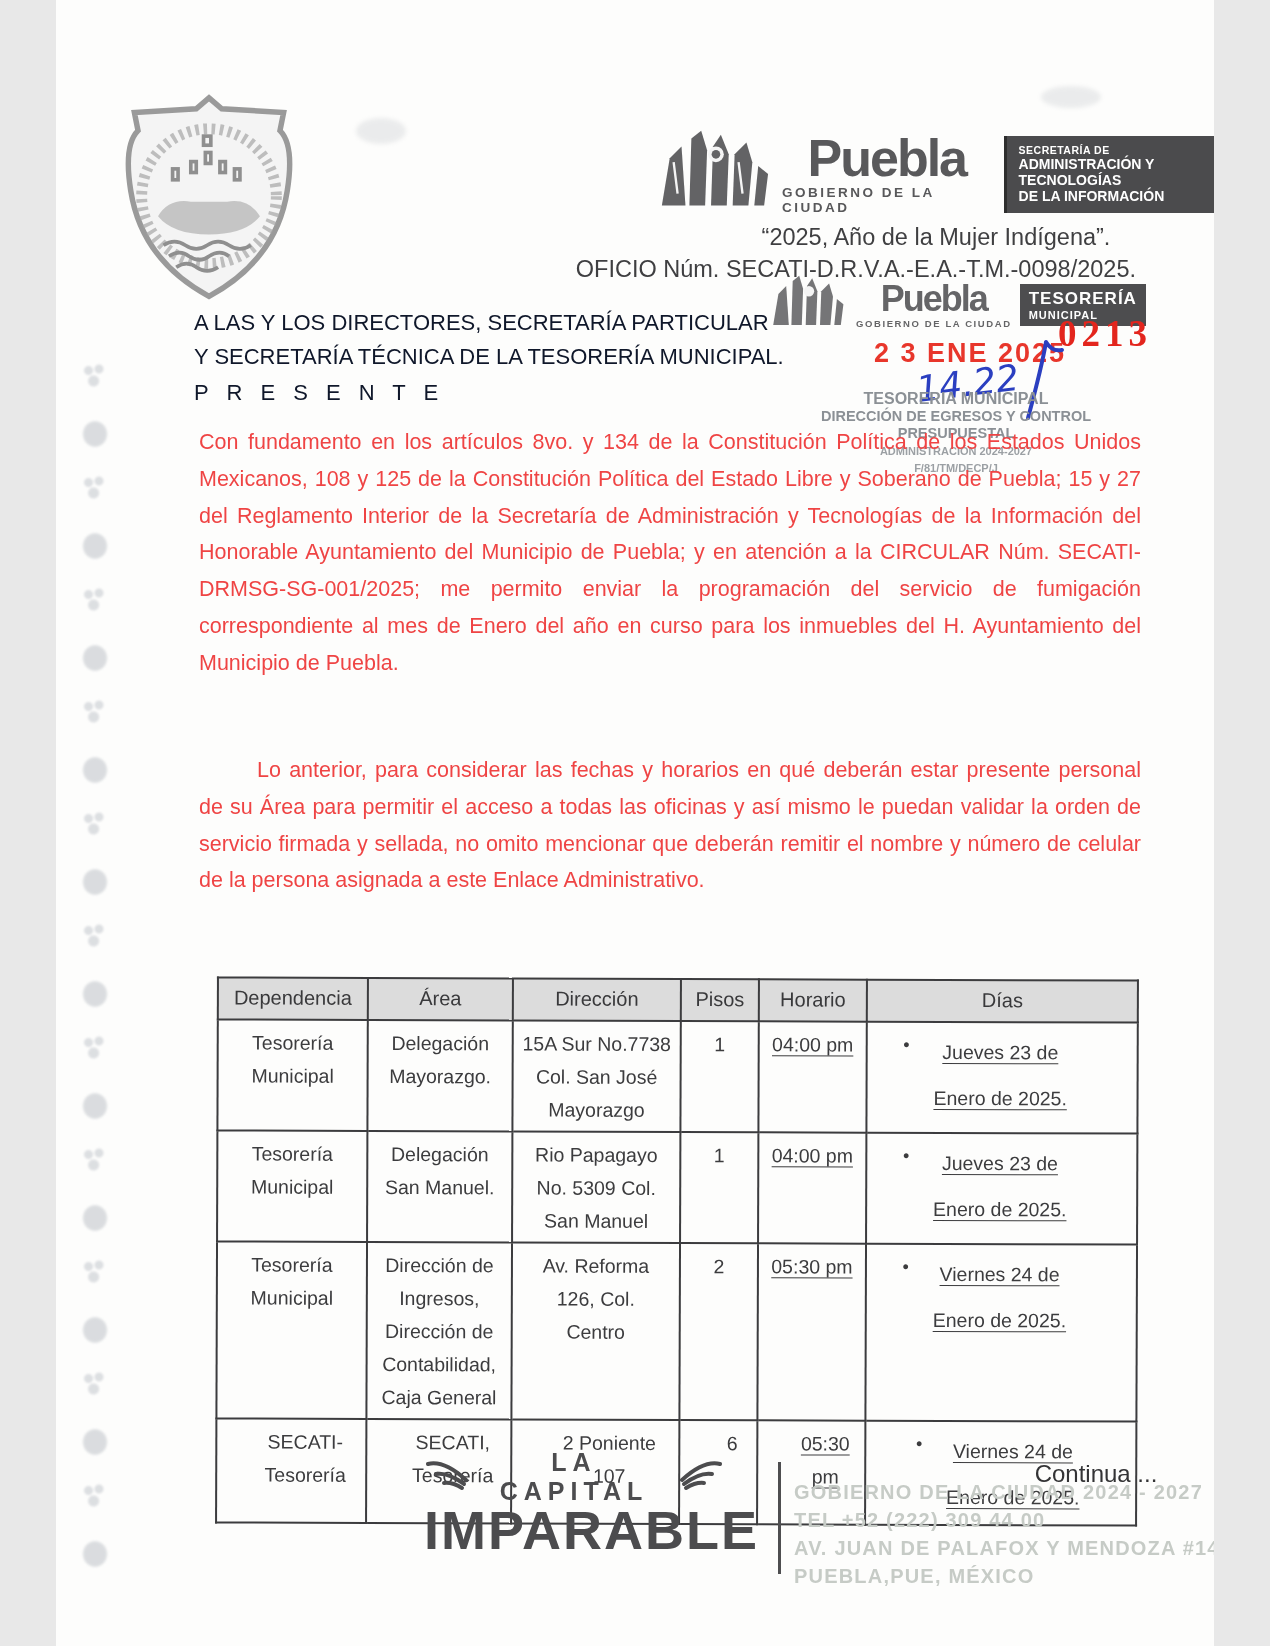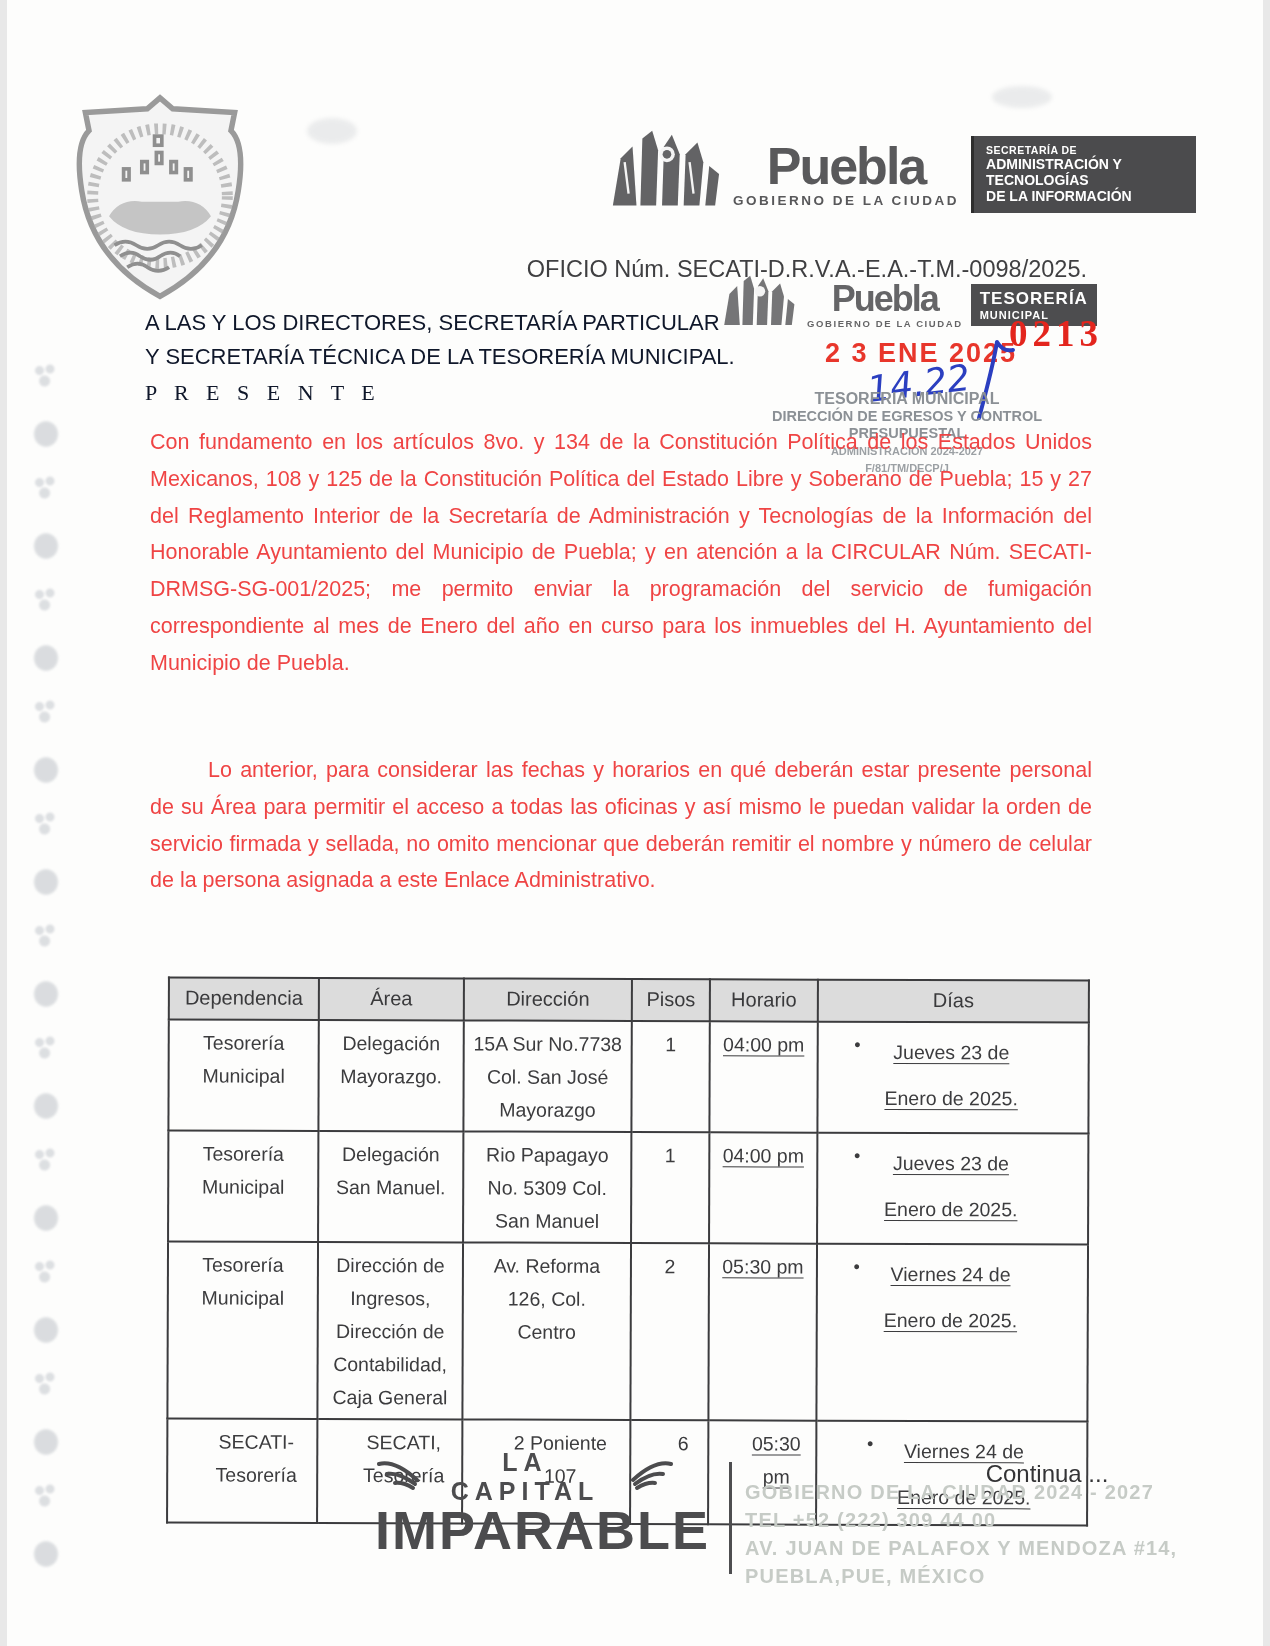--- a/index.html
+++ b/index.html
@@ -1,17 +1,17 @@
 <!DOCTYPE html>
 <html><head>
 <meta charset="utf-8">
 <style>
   html,body{margin:0;padding:0;background:#e8e8e8;}
   .page{
-    position:relative;width:1256px;height:1646px;margin:0 auto;
+    position:relative;width:1158px;height:1646px;margin:0 auto;
     background:#fdfdfc;overflow:hidden;
     font-family:"Liberation Sans",sans-serif;color:#3d3d3f;
   }
   
   .blob{position:absolute;left:22px;opacity:.38;filter:blur(1.2px);}
   .blob-a{width:30px;height:30px;background:
     radial-gradient(circle at 35% 35%,#a9afb8 0 4px,transparent 5px),
     radial-gradient(circle at 70% 30%,#a9afb8 0 4px,transparent 5px),
     radial-gradient(circle at 52% 70%,#a9afb8 0 5px,transparent 6px);}
   .blob-b{width:34px;height:36px;background:
@@ -43,21 +43,21 @@
   .handwrite{position:absolute;left:840px;top:336px;}
   .graystamp{position:absolute;left:720px;top:390px;width:360px;text-align:center;
     color:#8b9095;font-weight:700;line-height:17.5px;z-index:0;}
   .graystamp .g1{font-size:16px;}
   .graystamp .g2{font-size:14.5px;}
   .graystamp .g3{font-size:14.5px;}
   .graystamp .g4{font-size:11px;font-weight:600;opacity:.85;}
   .graystamp .g5{font-size:11px;font-weight:600;opacity:.85;}
   
   .addressee{position:absolute;left:138px;top:306px;font-size:22px;line-height:34px;color:#0f172a;}
-  .addressee .presente{letter-spacing:6px;margin-top:2px;font-family:Liberation Serif, serif;}
+  .addressee .presente{letter-spacing:6px;margin-top:2px;}
   .para{position:absolute;left:143px;width:942px;font-size:21.5px;line-height:36.8px;
     text-align:justify;color:#ef4444;z-index:1;}
   #para1{top:424px;}
   #para2{top:752px;text-indent:58px;}
   
   .sched{position:absolute;left:160px;top:978px;transform:rotate(.2deg);}
   table{border-collapse:collapse;table-layout:fixed;width:920px;background:transparent;}
   th,td{border:2px solid #3c3c3e;vertical-align:top;text-align:center;font-weight:400;}
   th{background:#dcdcdc;font-size:20px;padding:8px 2px 6px;color:#39393b;height:26px;}
   td{font-size:19.5px;line-height:33px;padding:6px 4px 4px;color:#3c3c3e;}
@@ -154,20 +154,21 @@
       <span class="brand-word">Puebla</span>
       <span class="brand-sub">GOBIERNO DE LA CIUDAD</span>
     </span>
     <span class="sec-box">
       <div class="s1">SECRETARÍA DE</div>
       <div class="s2">ADMINISTRACIÓN Y TECNOLOGÍAS</div>
       <div class="s2">DE LA INFORMACIÓN</div>
     </span>
   </div>
 
+  <div class="motto">“2025, Año de la Mujer Indígena”.</div>
   <div class="oficio">OFICIO Núm. SECATI-D.R.V.A.-E.A.-T.M.-0098/2025.</div>
 
   <div class="stamp2">
     <span class="brand-glyph">
       <svg width="78" height="62" viewBox="0 0 60 46">
         <g fill="#6a6a6c">
           <polygon points="4,40 8,16 14,10 16,40"></polygon>
           <polygon points="18,40 19,6 24,2 27,12 26,40"></polygon>
           <polygon points="29,40 30,10 34,4 38,14 37,40"></polygon>
           <polygon points="40,40 41,14 47,8 50,18 48,40"></polygon>

